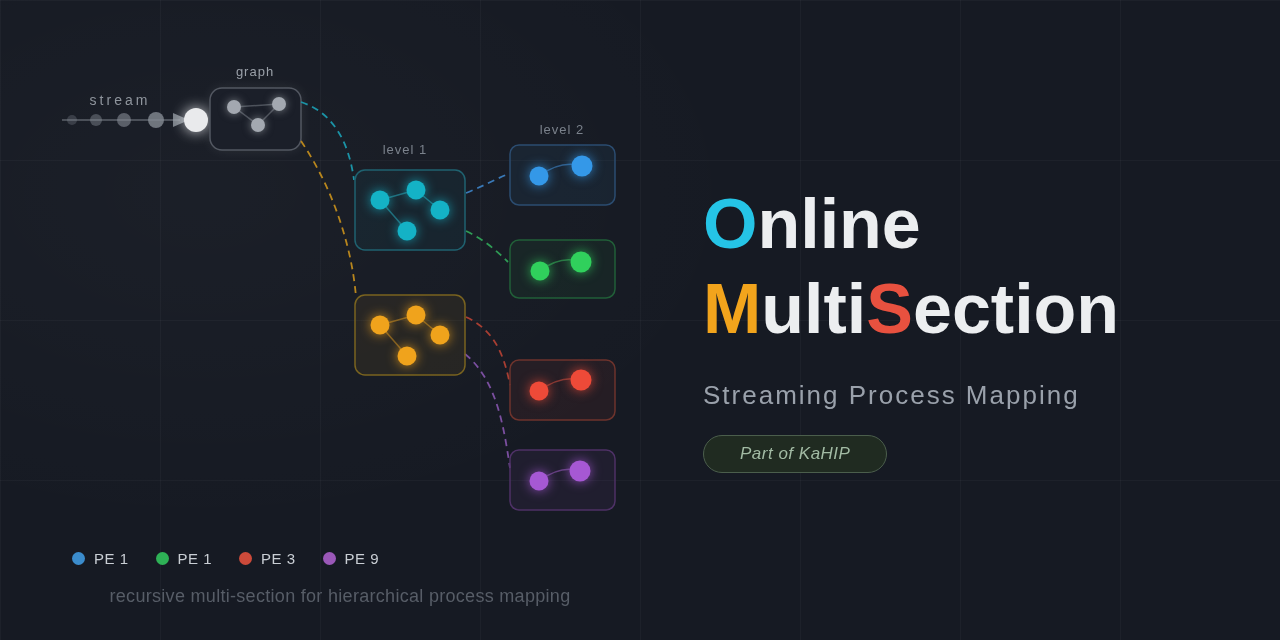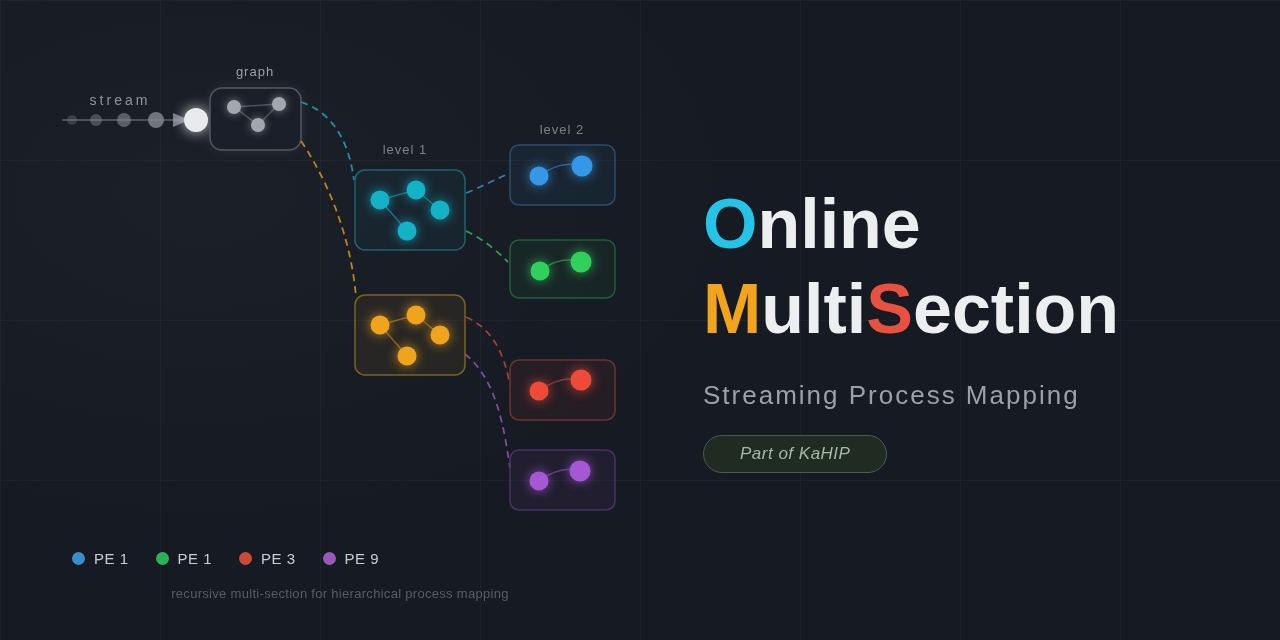--- a/index.html
+++ b/index.html
@@ -63,21 +63,21 @@
   .legend{position:absolute;left:72px;top:550px;display:flex;align-items:center;column-gap:27px;}
   .legend-item{display:flex;align-items:center;column-gap:9px;}
   .legend-dot{width:13px;height:13px;border-radius:50%;display:inline-block;}
   .dot-pe1{background:#3b8ccc;}
   .dot-pe2{background:#2eb156;}
   .dot-pe3{background:#cc4a3a;}
   .dot-pe4{background:#9a58b8;}
   .legend-label{color:#c9ced4;font-size:15px;letter-spacing:0.5px;}
 
   .caption{position:absolute;left:0;top:586px;width:680px;text-align:center;
-    color:#575d67;font-size:13px;letter-spacing:0.3px;}
+    color:#575d67;font-size:18px;letter-spacing:0.3px;}
 
   
   .right-panel{position:absolute;left:703px;top:182px;}
   .title{font-size:70px;font-weight:bold;line-height:85px;color:#eceef0;letter-spacing:0;}
   .acc-cyan{color:#25c4e6;}
   .acc-orange{color:#f2a41c;}
   .acc-red{color:#e8513f;}
   .subtitle{margin-top:28px;color:#9aa1ab;font-size:26px;letter-spacing:2px;}
   .badge{display:inline-block;margin-top:24px;padding:8px 36px;border-radius:20px;
     background:#202b21;border:1.5px solid #4b5e4c;color:#a2bba4;font-size:17px;letter-spacing:0.5px;font-style:italic;}

